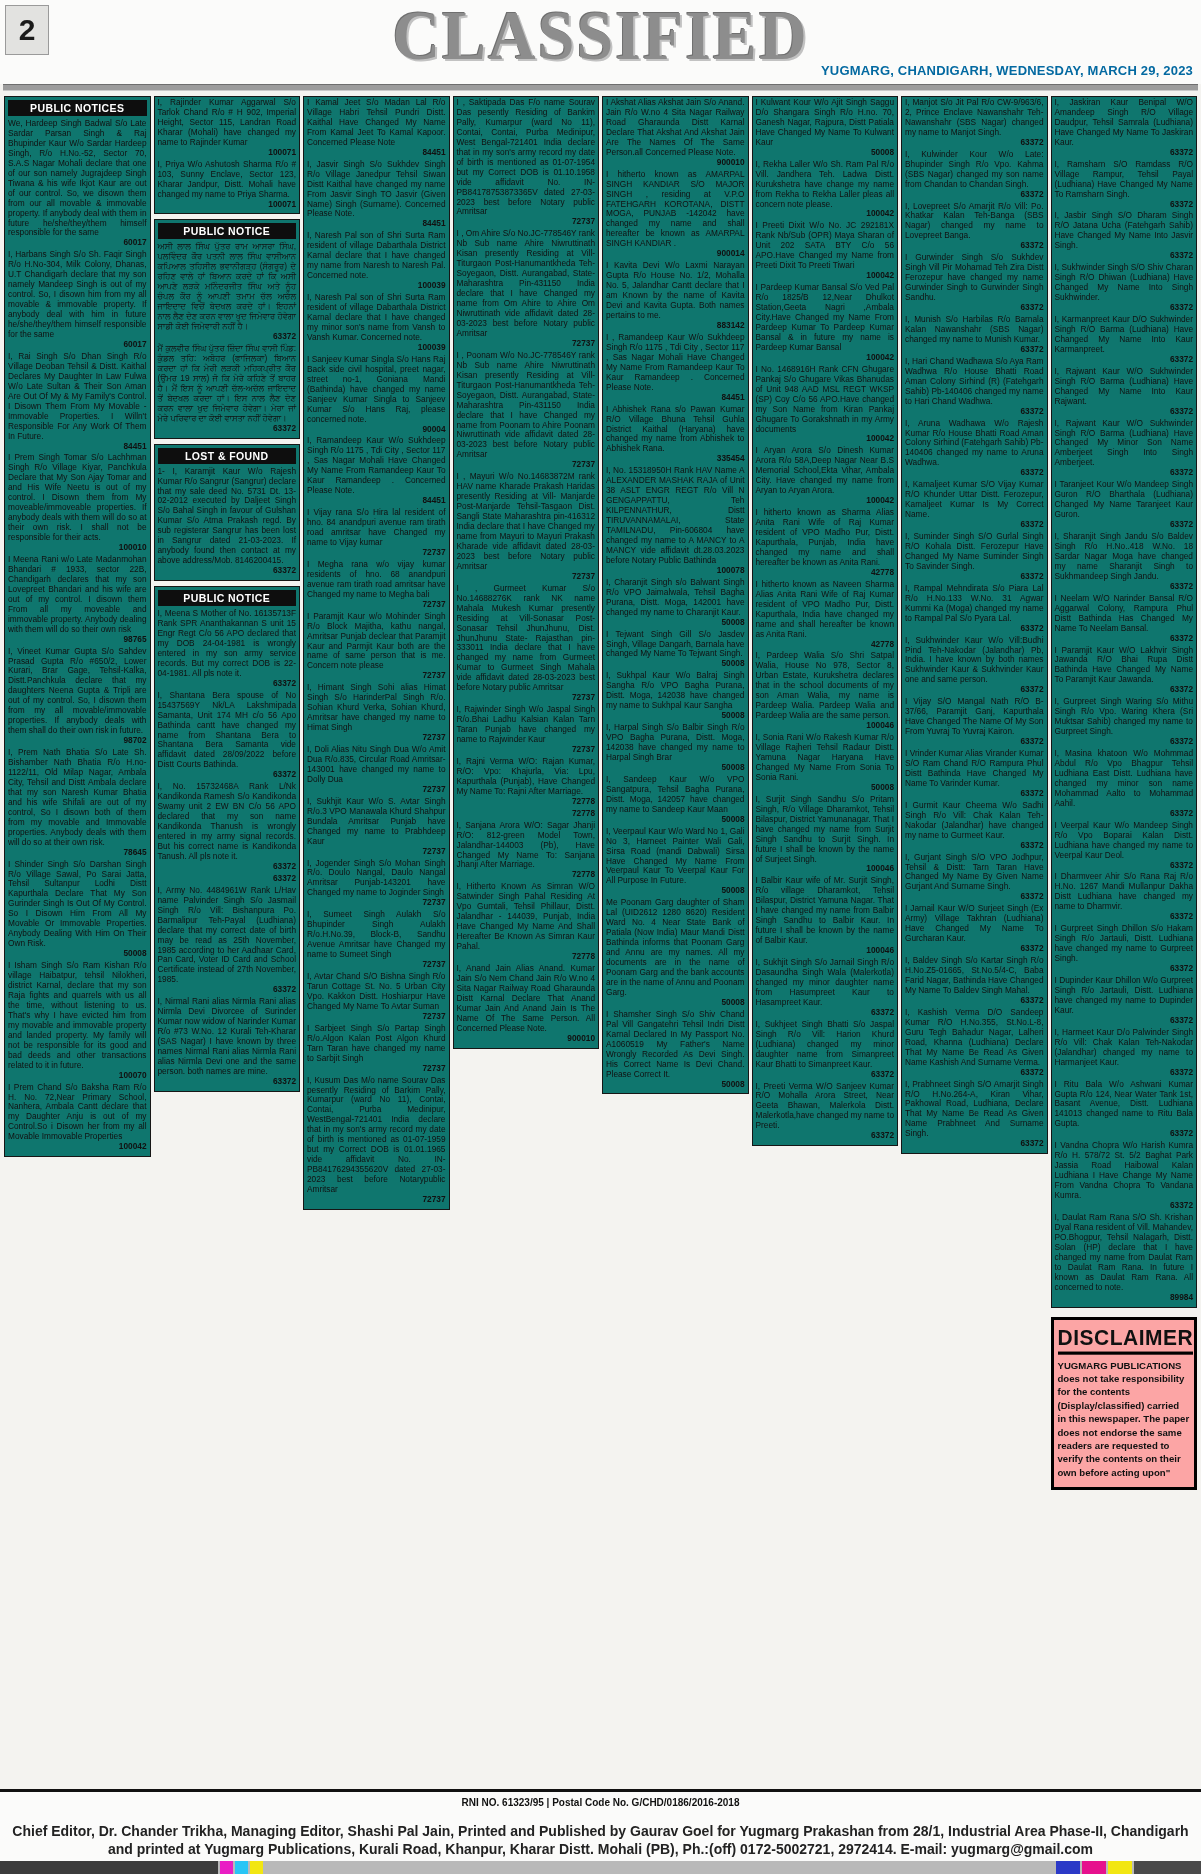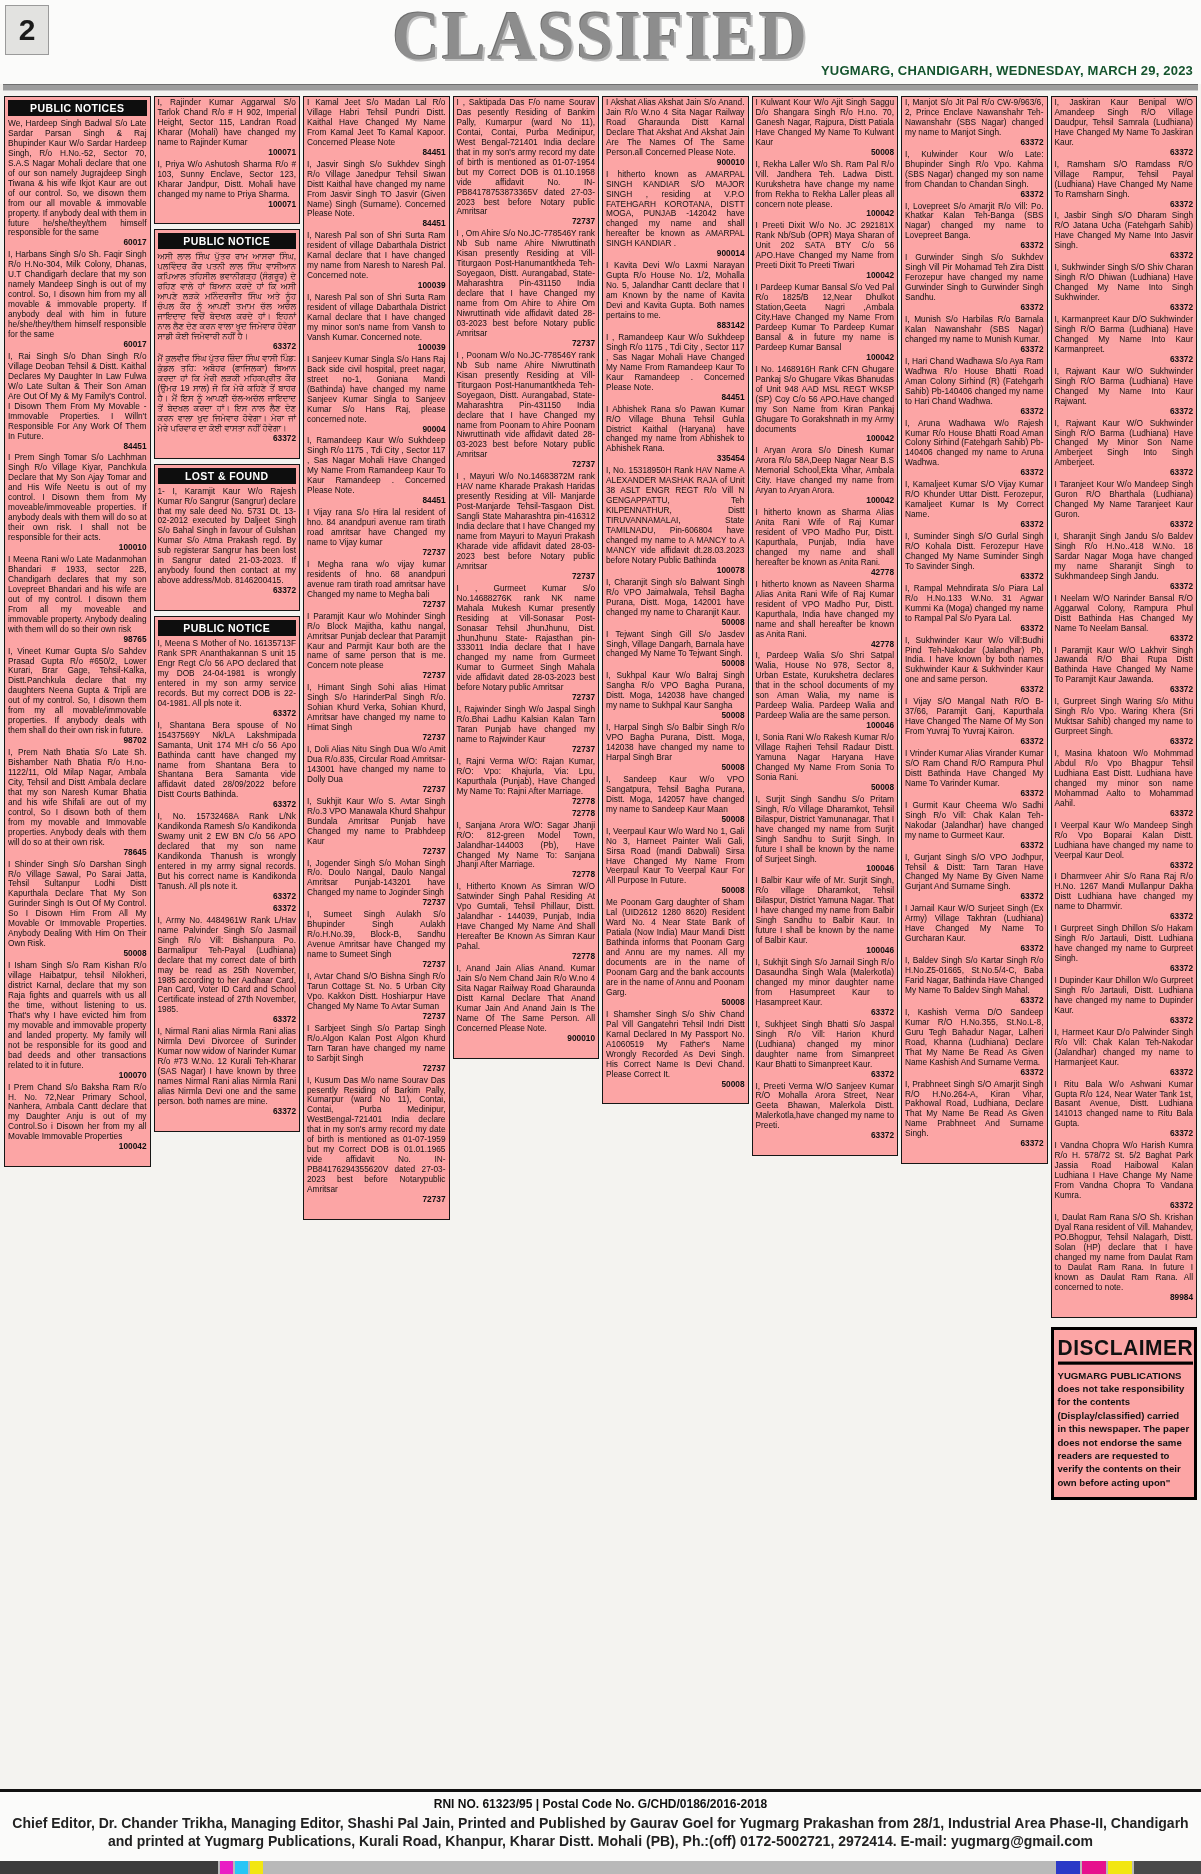--- a/index.html
+++ b/index.html
@@ -16,49 +16,49 @@
     font-size:30px;font-weight:bold;color:#1a1a1a;
   }
   .classified-title{
     position:absolute;left:0;right:0;top:-2px;text-align:center;
     font-family:"Liberation Serif",serif;font-weight:bold;font-size:66px;
     color:#8d8d8d;letter-spacing:2px;transform:scaleY(1.06);
     text-shadow:2px 2px 0 #c2c2c2, -1px -1px 0 #6f6f6f;
   }
   .dateline{
     position:absolute;right:8px;bottom:6px;
-    font-size:13px;font-weight:bold;color:#14532d;letter-spacing:0.2px;
+    font-size:13px;font-weight:bold;color:#0369a1;letter-spacing:0.2px;
   }
   .masthead-rule{height:5px;background:#9c9c9c;border-top:1px solid #6e6e6e;border-bottom:1px solid #c9c9c9;margin:0 3px;}
   
   .grid{
     display:flex;gap:3px;align-items:flex-start;
     padding:5px 4px 0;height:1688px;overflow:hidden;background:#f4f3f0;
   }
   .col{flex:1 1 0;min-width:0;display:flex;flex-direction:column;gap:5px;max-height:1688px;overflow:hidden;}
-  .sectionbox{border:1.5px solid #161616;background:#fca5a5;padding:1px 3px 12px;}
+  .sectionbox{border:1.5px solid #161616;background:#0f766e;padding:1px 3px 2px;}
   .sec-header{
     background:#0e0e0e;color:#fff;text-align:center;font-weight:bold;
     font-size:10.5px;padding:2px 0;margin:2px 0 3px;letter-spacing:0.4px;
   }
   .ad{font-size:8.3px;line-height:1.2;text-align:justify;margin:0 0 2px;word-break:break-word;}
   .ad .ad-id{display:block;text-align:right;font-weight:bold;font-size:8.3px;}
   
   .disclaimerbox{border:3px solid #000;background:#fca5a5;text-align:center;padding:6px 4px 8px;margin:4px 0 0;}
   .disc-title{
     display:inline-block;font-size:21px;font-weight:900;letter-spacing:0.5px;
     border-bottom:3px solid #000;padding-bottom:1px;margin-bottom:5px;transform:scaleY(1.05);
   }
   .disc-body{font-size:9.6px;font-weight:bold;line-height:1.4;text-align:left;}
   
   .footer{
     position:absolute;left:0;right:0;bottom:13px;height:72px;
     border-top:3px solid #111;background:#fbfbfa;text-align:center;padding-top:4px;box-sizing:border-box;
   }
-  .footer-rni{font-size:12px;font-weight:bold;margin:1px 0 3px;}
+  .footer-rni{font-size:10px;font-weight:bold;margin:1px 0 14px;}
   .footer-imprint{font-size:14px;font-weight:bold;color:#222;padding:0 10px;line-height:1.3;}
   
   .colorbar{position:absolute;left:0;right:0;bottom:0;height:13px;background:#b9b9b9;}
   .swatch{position:absolute;top:0;height:13px;}
 </style>
 </head>
 <body>
 
 <header class="masthead">
   <div class="pagenum-box">2</div>

